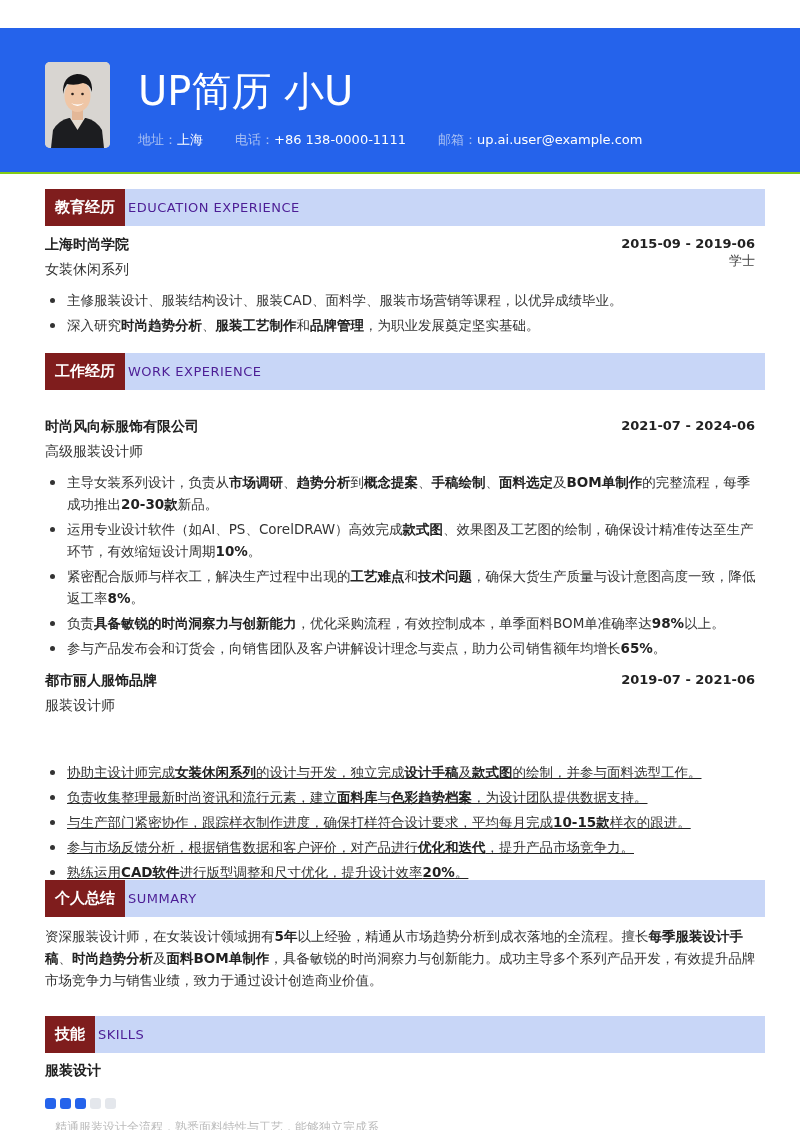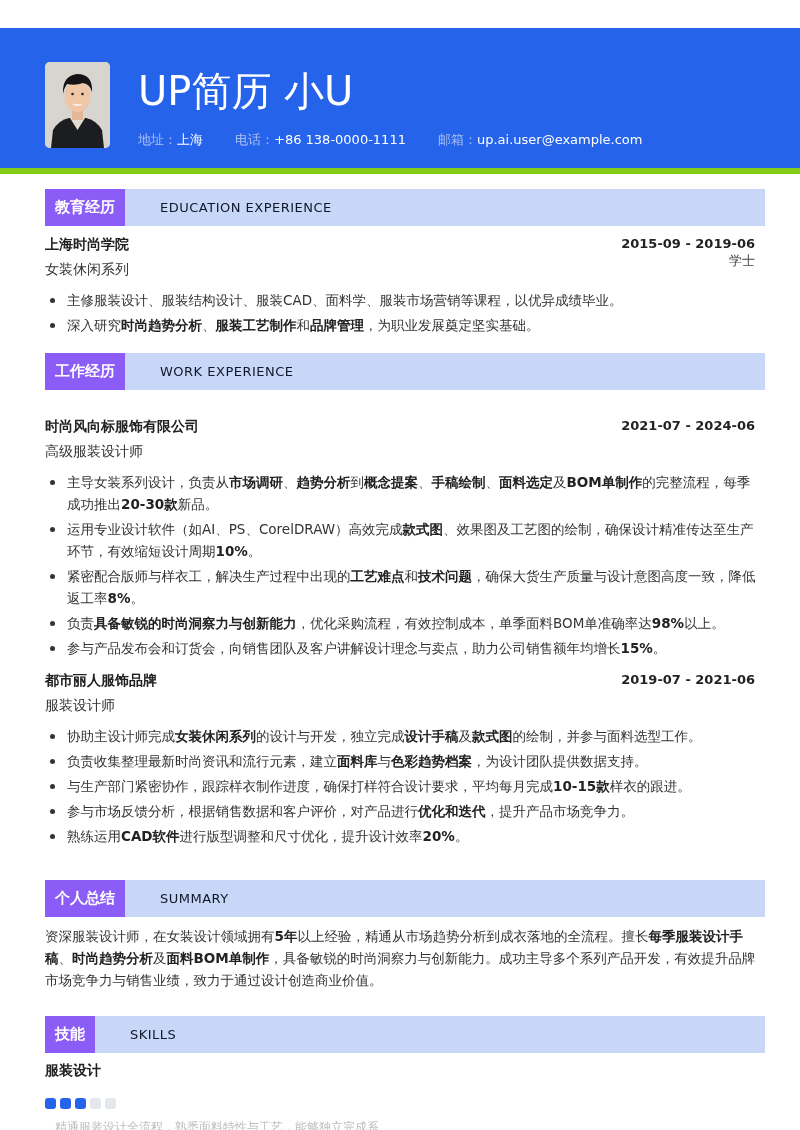--- a/index.html
+++ b/index.html
@@ -2,21 +2,21 @@
 <html><head>
 <meta charset="utf-8">
 <style>
   * { box-sizing: border-box; margin: 0; padding: 0; }
   html, body { width: 800px; height: 1130px; background: #ffffff; overflow: hidden; }
   body { font-family: "DejaVu Sans", "Liberation Sans", sans-serif; color: #222; position: relative; }
 
   .header {
     position: absolute; left: 0; top: 28px; width: 800px; height: 146px;
     background: #2563EB;
-    border-bottom: 6px solid #84cc16;
+    border-bottom: 2px solid #84cc16;
   }
   .photo {
     position: absolute; left: 45px; top: 34px; width: 65px; height: 86px;
     border-radius: 5px; overflow: hidden; background: #d9d6d2;
   }
   .photo svg { display: block; width: 100%; height: 100%; }
   .name {
     position: absolute; left: 138px; top: 38px;
     font-size: 40px; line-height: 50px; color: #ffffff; font-weight: 500;
     letter-spacing: 0px;
@@ -26,26 +26,26 @@
     font-size: 13px; line-height: 20px; color: #ffffff; display: flex; gap: 32px;
   }
   .contact .lbl { color: #a9c0f3; }
   .contact .val { color: #ffffff; }
 
   .section-head {
     position: absolute; left: 45px; width: 720px; height: 37px;
     background: #c8d6f7; display: flex; align-items: stretch;
   }
   .section-head .cn {
-    background: #8b5cf6; color: #fff; font-size: 15px; font-weight: bold;
+    background: #7f1d1d; color: #fff; font-size: 15px; font-weight: bold;
     padding: 0 10px; display: flex; align-items: center;
   }
   .section-head .en {
-    color: #0f172a; font-size: 13px; letter-spacing: 0.5px;
-    padding-left: 3px; display: flex; align-items: center; margin-left: 32px;
+    color: #4c1d95; font-size: 13px; letter-spacing: 0.5px;
+    padding-left: 3px; display: flex; align-items: center;
   }
 
   .row { position: absolute; left: 45px; width: 710px; }
   .entry-title { font-size: 14px; font-weight: bold; color: #222; line-height: 20px; }
   .entry-date { position: absolute; right: 0; top: 0; font-size: 13px; font-weight: bold; color: #222; line-height: 20px; }
   .entry-sub { font-size: 14px; color: #333; line-height: 20px; }
   .entry-degree { position: absolute; right: 0; font-size: 13px; color: #444; line-height: 20px; }
 
   ul.bullets { list-style: none; position: absolute; left: 45px; width: 715px; }
   ul.bullets li {
@@ -121,29 +121,29 @@
 <div class="row" style="top:416px; height:44px;">
   <div class="entry-title">时尚风向标服饰有限公司</div>
   <div class="entry-date">2021-07 - 2024-06</div>
   <div class="entry-sub" style="margin-top:5px;">高级服装设计师</div>
 </div>
 <ul class="bullets" style="top:471px;">
   <li>主导女装系列设计，负责从<b>市场调研</b>、<b>趋势分析</b>到<b>概念提案</b>、<b>手稿绘制</b>、<b>面料选定</b>及<b>BOM单制作</b>的完整流程，每季成功推出<b>20-30款</b>新品。</li>
   <li>运用专业设计软件（如AI、PS、CorelDRAW）高效完成<b>款式图</b>、效果图及工艺图的绘制，确保设计精准传达至生产环节，有效缩短设计周期<b>10%</b>。</li>
   <li>紧密配合版师与样衣工，解决生产过程中出现的<b>工艺难点</b>和<b>技术问题</b>，确保大货生产质量与设计意图高度一致，降低返工率<b>8%</b>。</li>
   <li>负责<b>具备敏锐的时尚洞察力与创新能力</b>，优化采购流程，有效控制成本，单季面料BOM单准确率达<b>98%</b>以上。</li>
-  <li>参与产品发布会和订货会，向销售团队及客户讲解设计理念与卖点，助力公司销售额年均增长<b>15%</b>。</li>
+  <li>参与产品发布会和订货会，向销售团队及客户讲解设计理念与卖点，助力公司销售额年均增长<b>65%</b>。</li>
 </ul>
 
 <div class="row" style="top:670px; height:44px;">
   <div class="entry-title">都市丽人服饰品牌</div>
   <div class="entry-date">2019-07 - 2021-06</div>
   <div class="entry-sub" style="margin-top:5px;">服装设计师</div>
 </div>
-<ul class="bullets" style="top:725px;">
+<ul class="bullets" style="top:761px;text-decoration:underline;">
   <li>协助主设计师完成<b>女装休闲系列</b>的设计与开发，独立完成<b>设计手稿</b>及<b>款式图</b>的绘制，并参与面料选型工作。</li>
   <li>负责收集整理最新时尚资讯和流行元素，建立<b>面料库</b>与<b>色彩趋势档案</b>，为设计团队提供数据支持。</li>
   <li>与生产部门紧密协作，跟踪样衣制作进度，确保打样符合设计要求，平均每月完成<b>10-15款</b>样衣的跟进。</li>
   <li>参与市场反馈分析，根据销售数据和客户评价，对产品进行<b>优化和迭代</b>，提升产品市场竞争力。</li>
   <li>熟练运用<b>CAD软件</b>进行版型调整和尺寸优化，提升设计效率<b>20%</b>。</li>
 </ul>
 
 <div class="section-head" style="top:880px;">
   <div class="cn">个人总结</div>
   <div class="en">SUMMARY</div>

